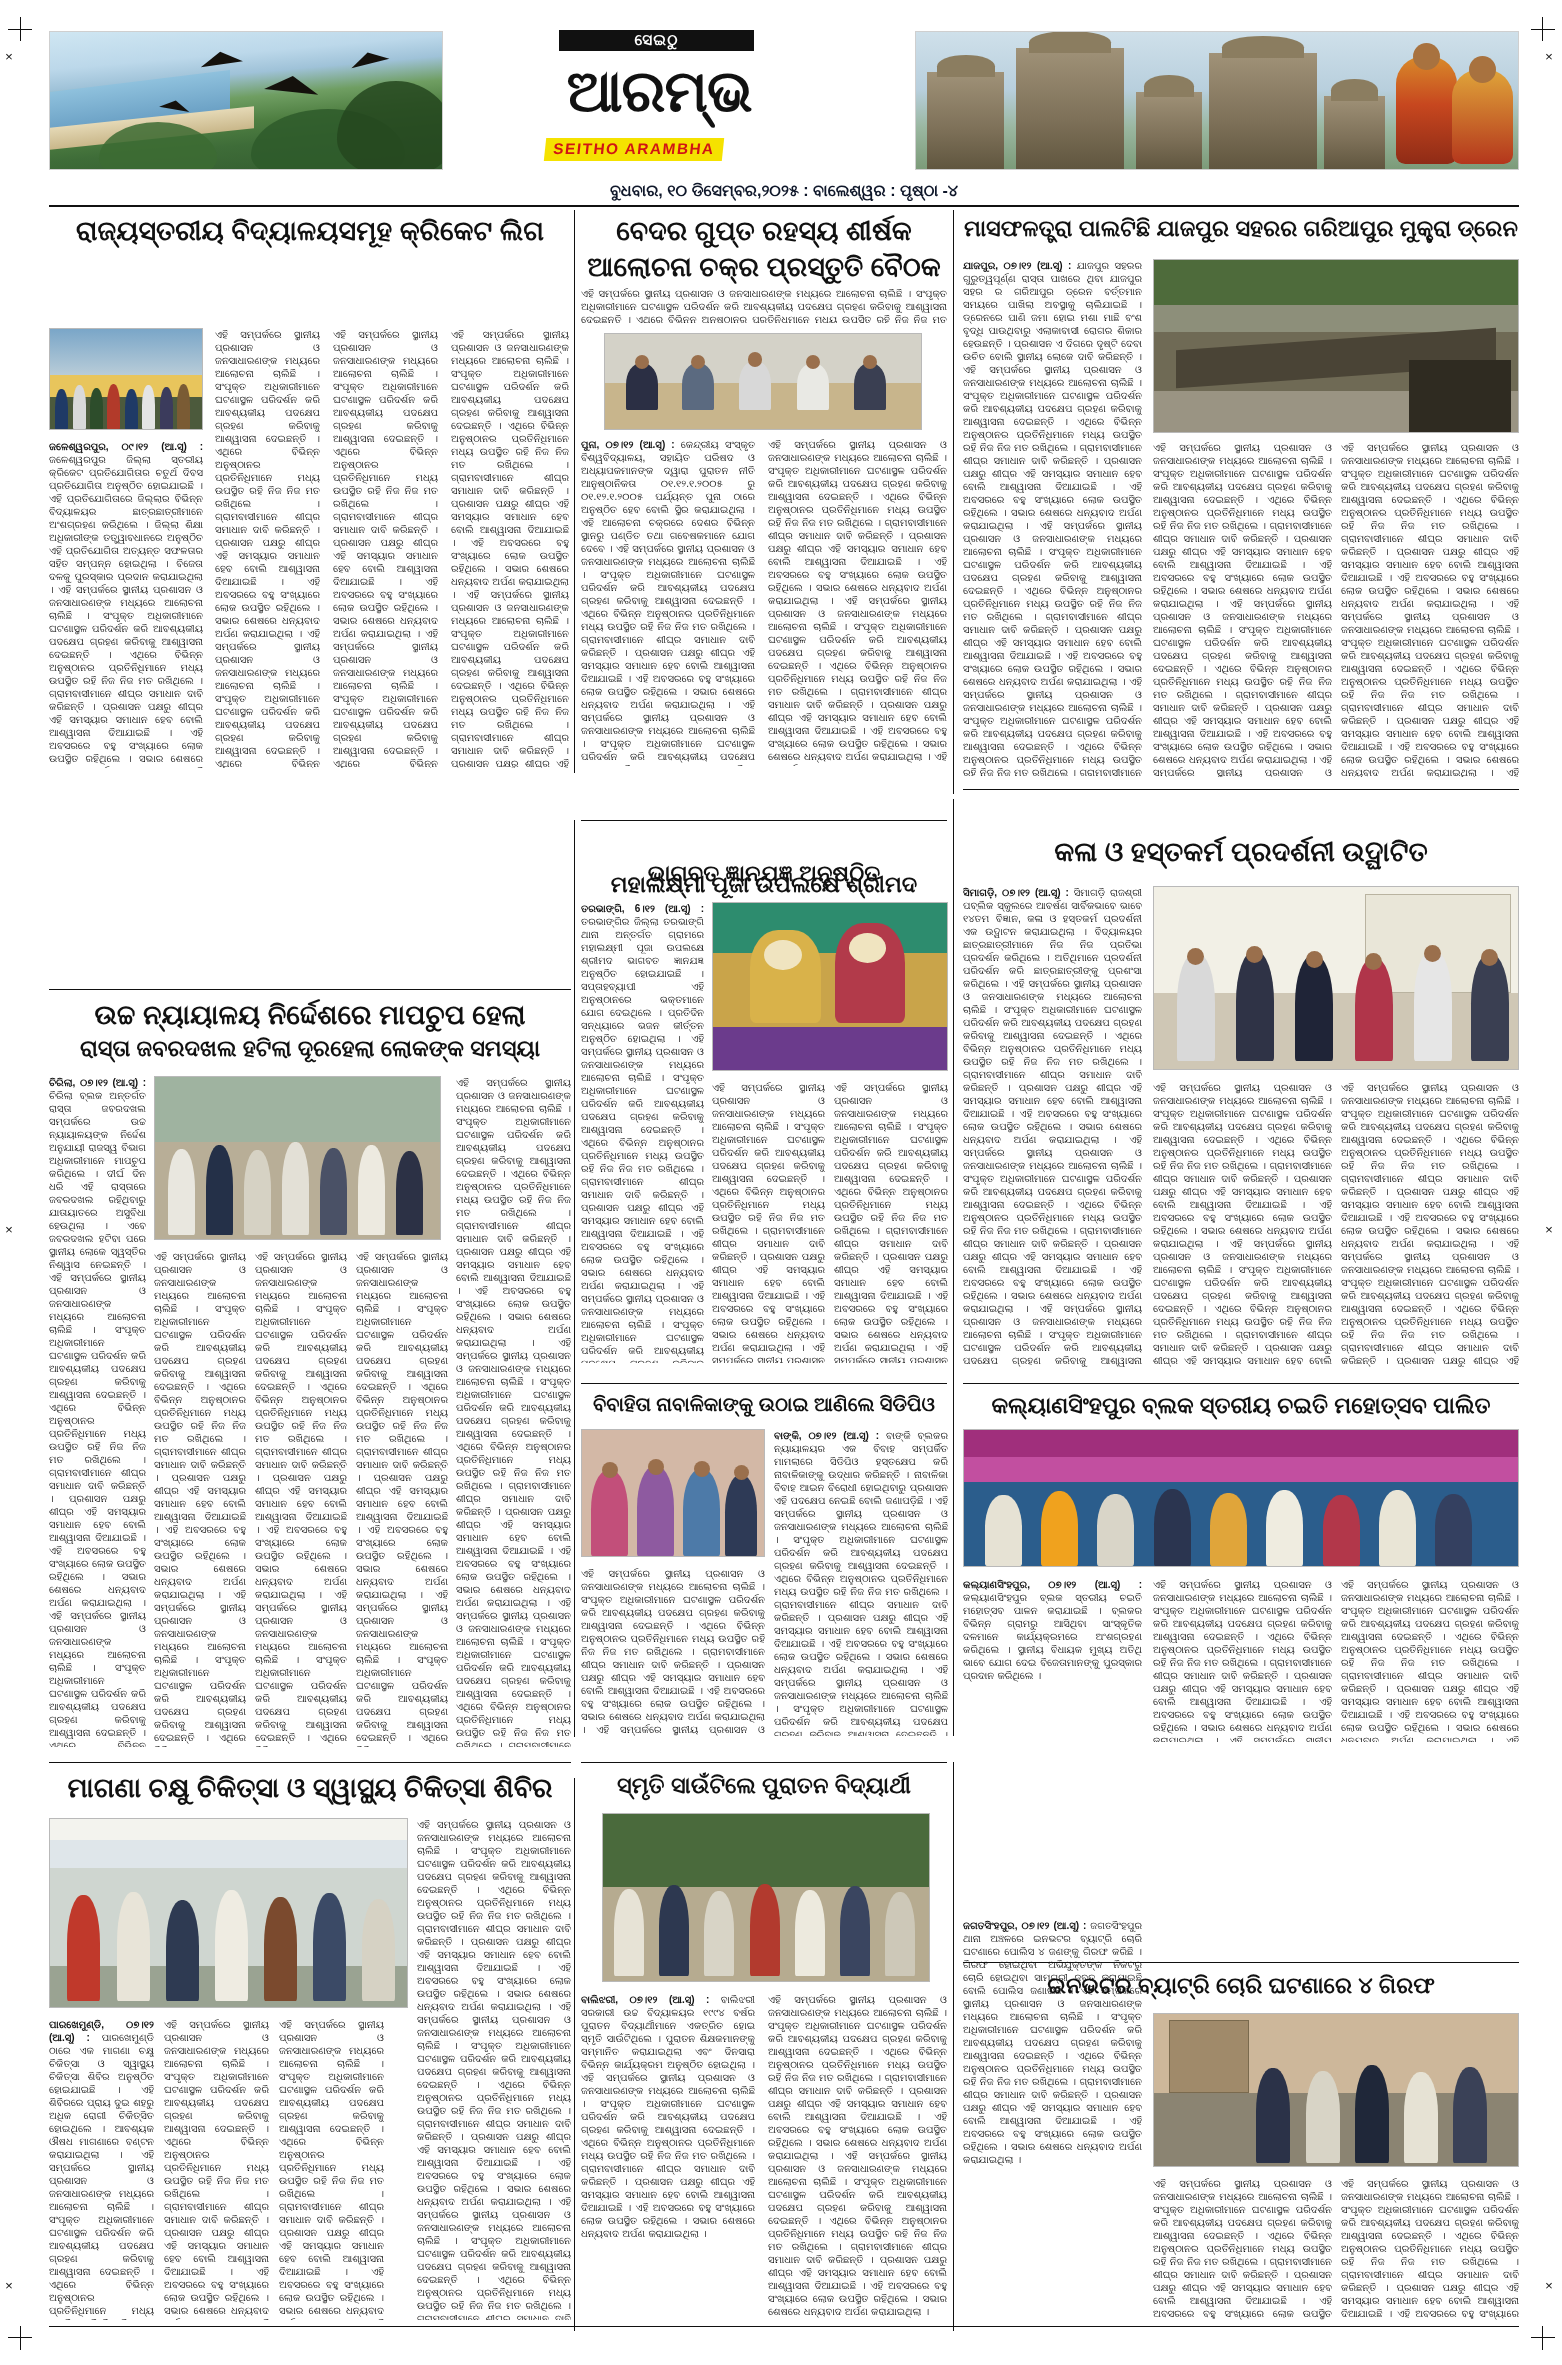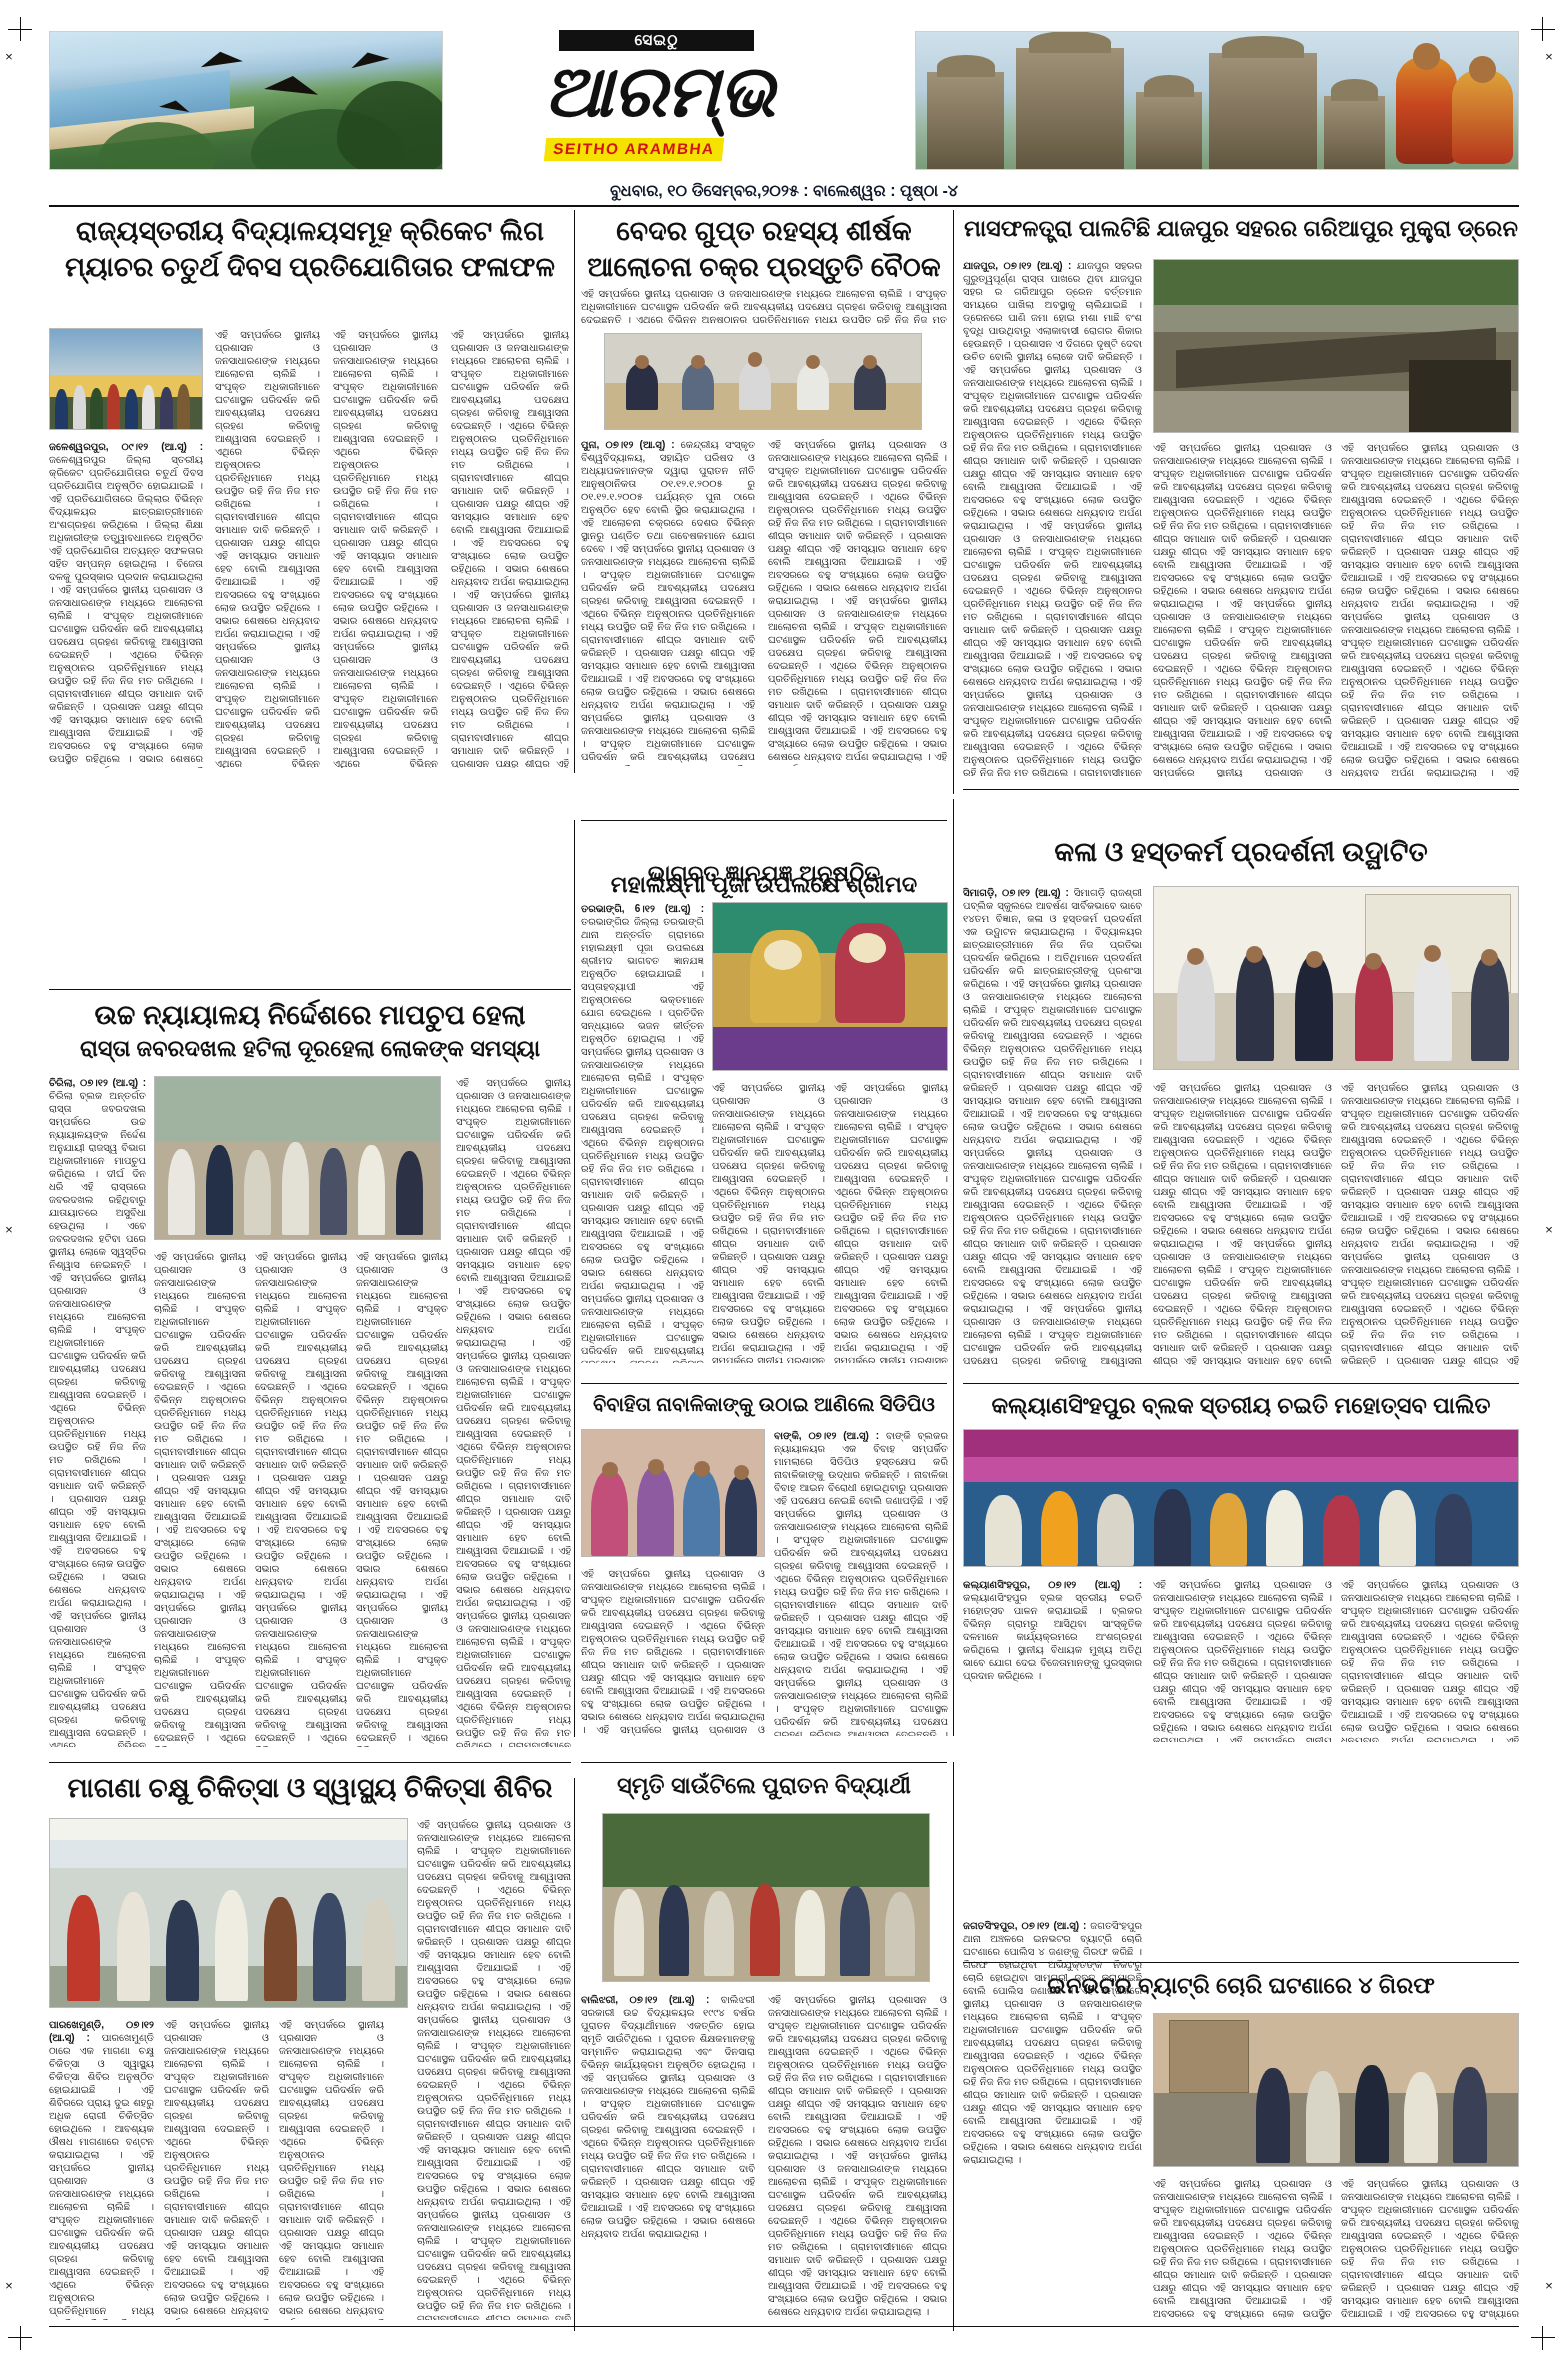--- a/index.html
+++ b/index.html
@@ -52,22 +52,22 @@
 
   .mast-center { position:absolute; left:410px; top:0; width:400px; height:154px; }
   .mast-seitho {
     position:absolute; left:100px; top:3.1px; width:195px; height:20.5px;
     background:#111; color:#fff; text-align:center;
     font-size:15.4px; line-height:20.5px; letter-spacing:1px;
     font-family:"Liberation Sans", sans-serif; font-weight:bold;
   }
   .mast-title {
     position:absolute; left:0; top:20.5px; width:400px; text-align:center;
-    font-size:72px; line-height:86px; font-weight:bold; color:#111;
-    font-family:"Liberation Sans", sans-serif; letter-spacing:-1px;font-style:italic;
+    font-size:58px; line-height:86px; font-weight:bold; color:#111;
+    font-family:"Liberation Sans", sans-serif; letter-spacing:-1px;
   }
   .mast-badge {
     position:absolute; left:86px; top:111px;
     background:#f5e200; color:#d11414; font-weight:bold;
     font-size:15.4px; letter-spacing:1.5px; padding:2px 8.2px 3.1px;
     transform:skewX(-6deg);
     font-family:"Liberation Sans", sans-serif;
   }
   .mast-photo-right {
     position:absolute; left:866px; top:4.1px; width:604px; height:139px;
@@ -200,21 +200,20 @@
   <div class="rule" style="left:581px;top:820px; width:366px;"></div>
   <div class="rule" style="left:963px;top:789px; width:556px;"></div>
   <div class="rule" style="left:963px;top:1383px; width:556px;"></div>
   <div class="rule" style="left:581px;top:1383px; width:366px;"></div>
   <div class="rule" style="left:49px;  top:1762px; width:522px;"></div>
   <div class="rule" style="left:581px;top:1762px; width:366px;"></div>
   <div class="rule" style="left:963px;top:1962px; width:556px;"></div>
   <div class="rule" style="left:49px;  top:2326px; width:1470px;"></div>
 
   <div class="hl big" style="left:49px; top:215px; width:522px;">ରାଜ୍ୟସ୍ତରୀୟ ବିଦ୍ୟାଳୟସମୂହ କ୍ରିକେଟ ଲିଗ</div>
-  <div class="hl big" style="left:49px; top:251px; width:522px;">ମ୍ୟାଚର ଚତୁର୍ଥ ଦିବସ ପ୍ରତିଯୋଗିତାର ଫଳାଫଳ</div>
 
   <div class="photo" style="left:49px; top:328px; width:154px; height:102px;">
     <div class="ph-band" style="top:0; height:46%; background:linear-gradient(180deg,#7aa6c8,#b8ccd8);"></div>
     <div class="ph-band" style="top:46%; height:22%; background:#e8c55c;"></div>
     <div class="ph-band" style="top:68%; height:32%; background:#4c5a3c;"></div>
     <div class="ph-person" style="left:5.1px;  width:13.3px; height:40px; background:#1f3a66;"></div>
     <div class="ph-person" style="left:22.5px;  width:13.3px; height:44px; background:#d9d9d9;"></div>
     <div class="ph-person" style="left:40px;  width:13.3px; height:41px; background:#2d4d2b;"></div>
     <div class="ph-person" style="left:57px; width:13.3px; height:45px; background:#b23a2a;"></div>
     <div class="ph-person" style="left:75px; width:13.3px; height:40px; background:#1f3a66;"></div>

